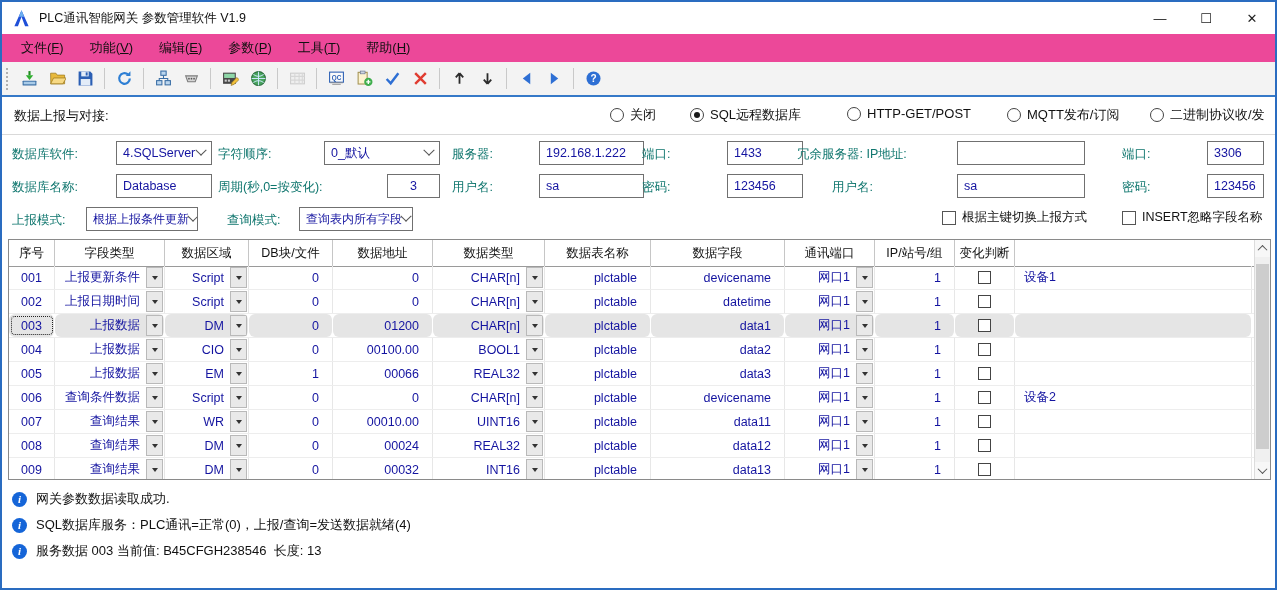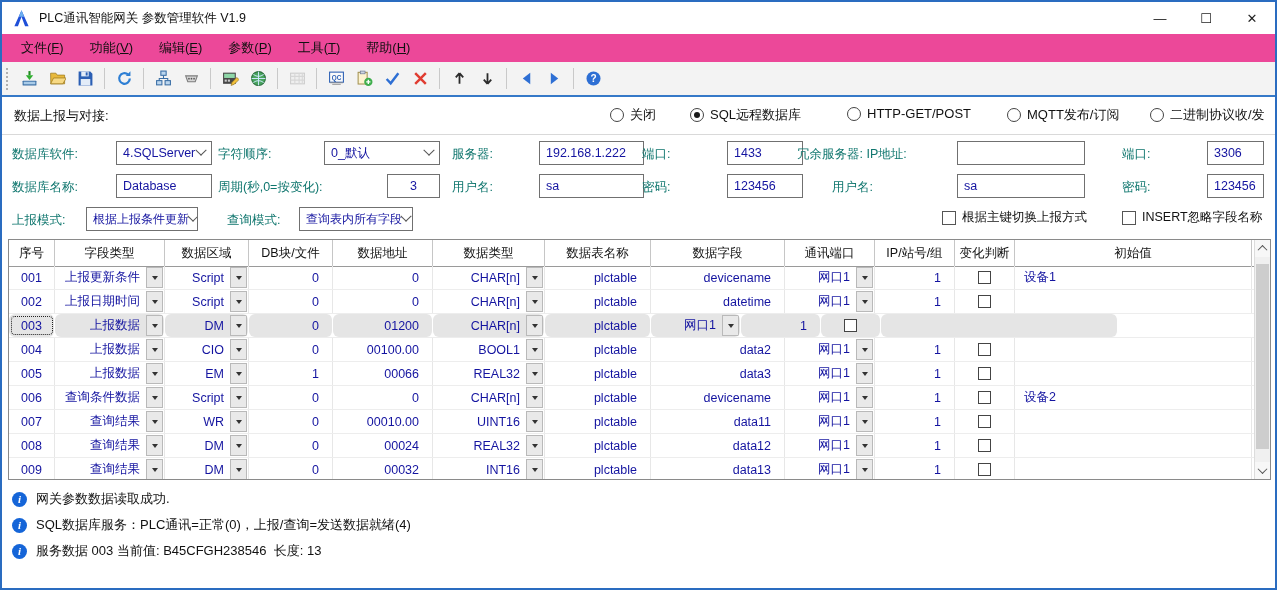--- a/index.html
+++ b/index.html
@@ -335,21 +335,20 @@
           <div class="gh-cell" style="width: 110px;">字段类型</div>
           <div class="gh-cell" style="width: 84px;">数据区域</div>
           <div class="gh-cell" style="width: 84px;">DB块/文件</div>
           <div class="gh-cell" style="width: 100px;">数据地址</div>
           <div class="gh-cell" style="width: 112px;">数据类型</div>
           <div class="gh-cell" style="width: 106px;">数据表名称</div>
           <div class="gh-cell" style="width: 134px;">数据字段</div>
           <div class="gh-cell" style="width: 90px;">通讯端口</div>
           <div class="gh-cell" style="width: 80px;">IP/站号/组</div>
           <div class="gh-cell" style="width: 60px;">变化判断</div>
-          <div class="gh-cell" style="width: 237px;">初始值</div>
         </div>
       <div class="grid-body">
           <div class="g-row">
             <div class="g-cell a-center" style="width: 46px;">
               <span class="ctext">001</span>
             </div>
             <div class="g-cell a-right has-dd" style="width: 110px;">
               <span class="ctext">上报更新条件</span>
               <span class="dd-btn"></span>
             </div>
@@ -446,20 +445,23 @@
             </div>
             <div class="g-cell a-right" style="width: 100px;">
               <span class="ctext">01200</span>
             </div>
             <div class="g-cell a-right has-dd" style="width: 112px;">
               <span class="ctext">CHAR[n]</span>
               <span class="dd-btn"></span>
             </div>
             <div class="g-cell a-right" style="width: 106px;">
               <span class="ctext">plctable</span>
+            </div>
+            <div class="g-cell a-right" style="width: 134px;">
+              <span class="ctext">data1</span>
             </div>
             <div class="g-cell a-right has-dd" style="width: 90px;">
               <span class="ctext">网口1</span>
               <span class="dd-btn"></span>
             </div>
             <div class="g-cell a-right" style="width: 80px;">
               <span class="ctext">1</span>
             </div>
             <div class="g-cell a-center" style="width: 60px;">
               <span class="gcheck"></span>

